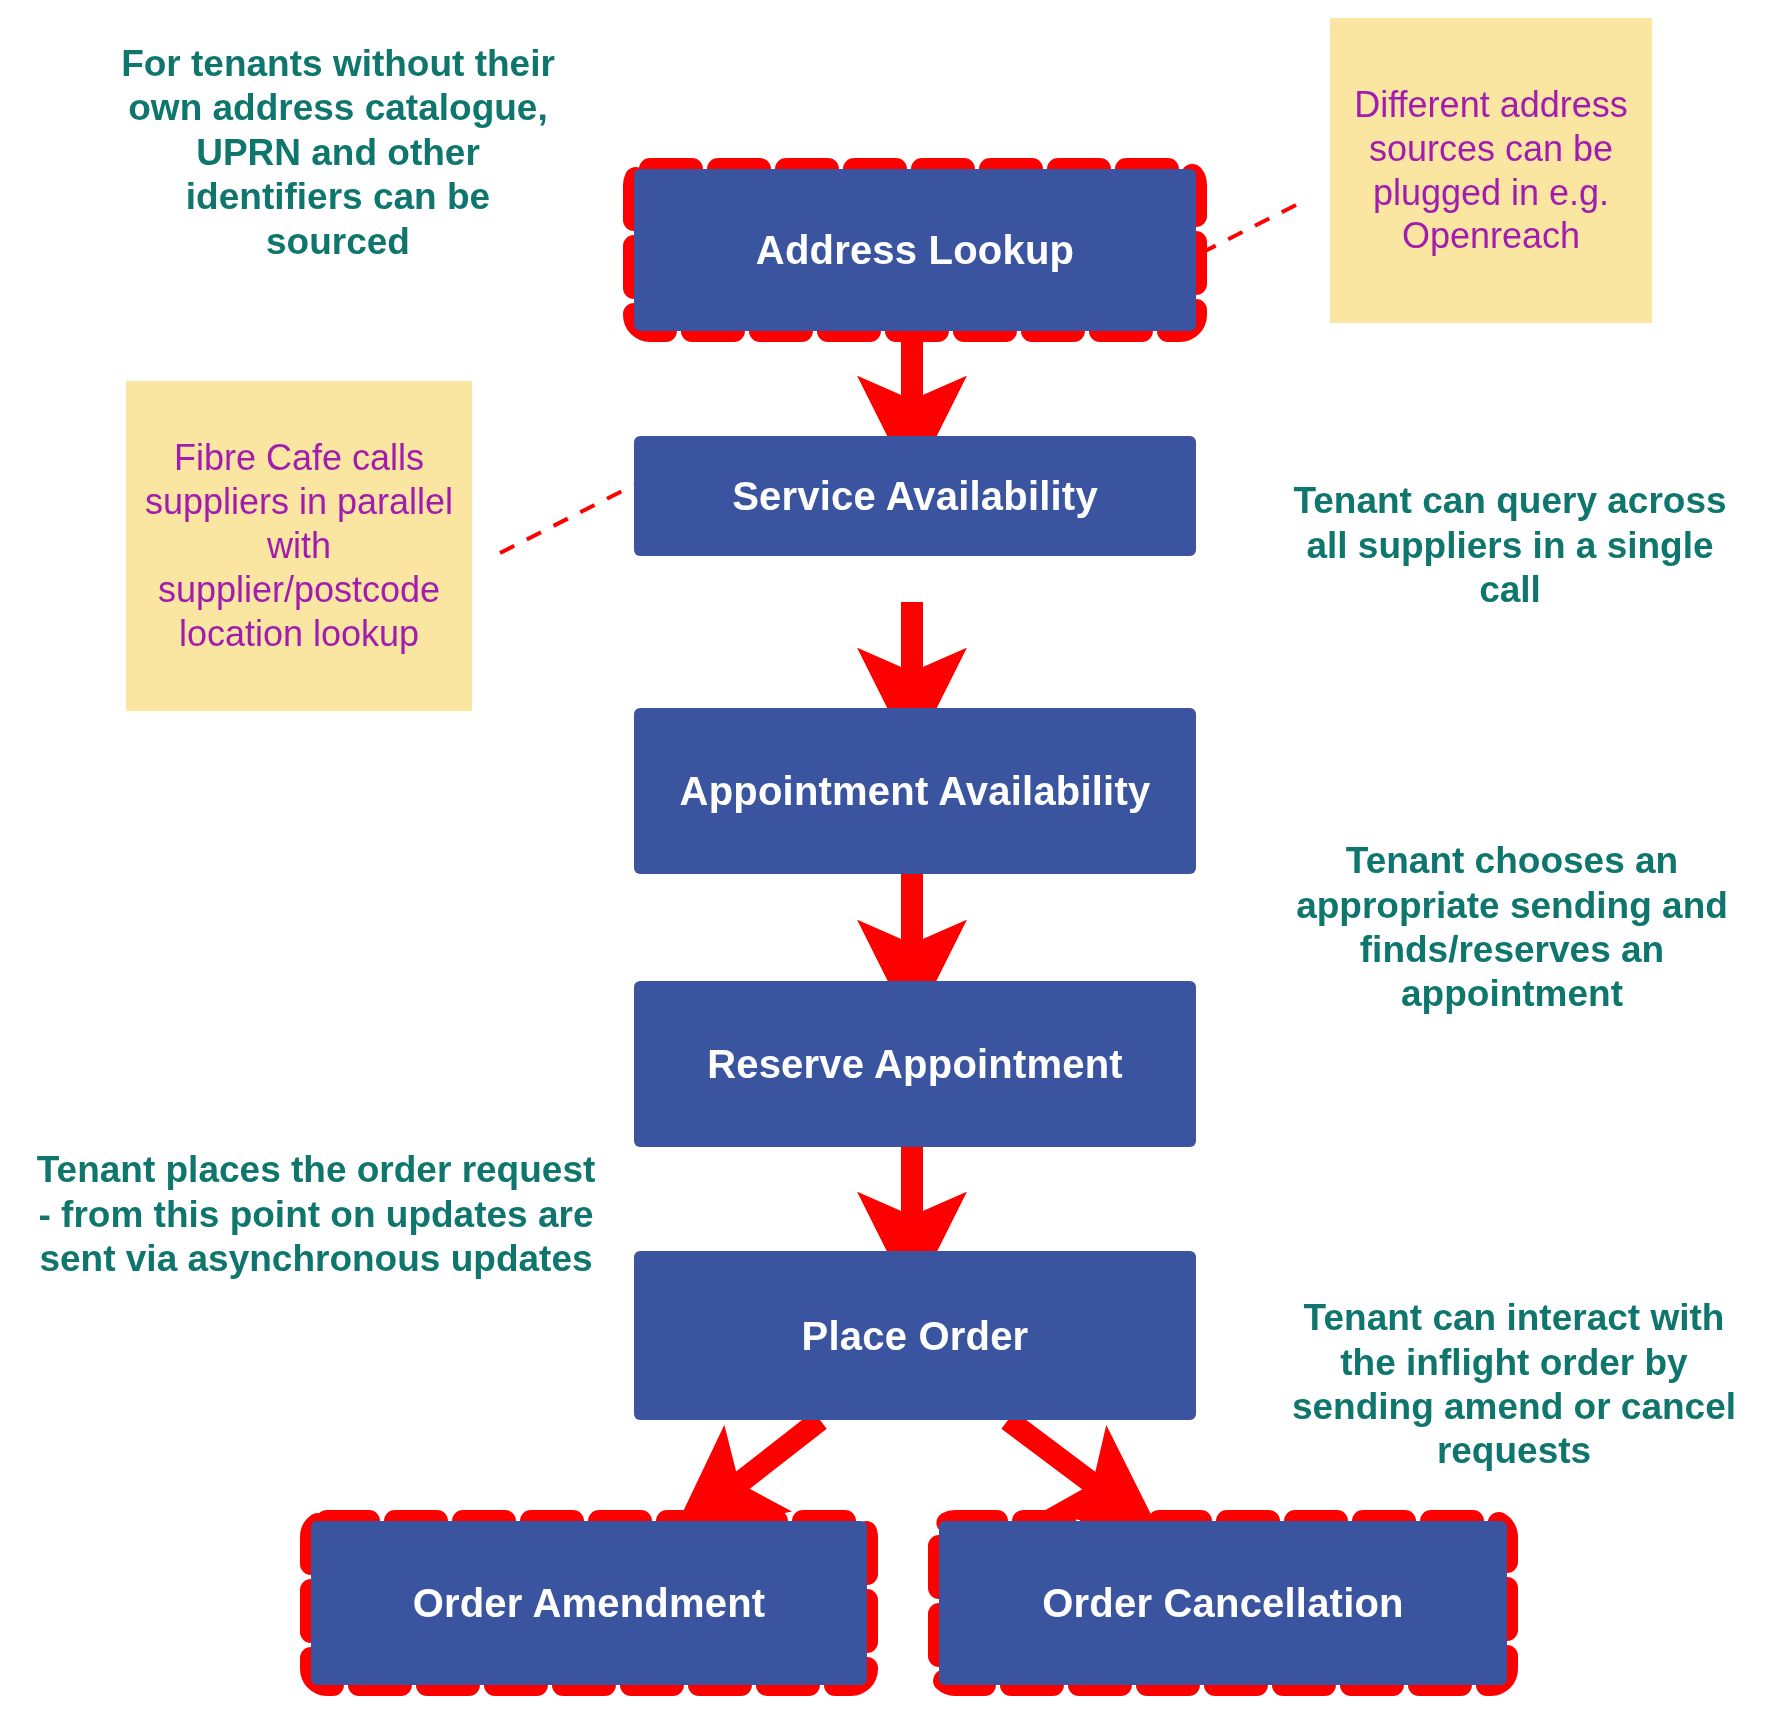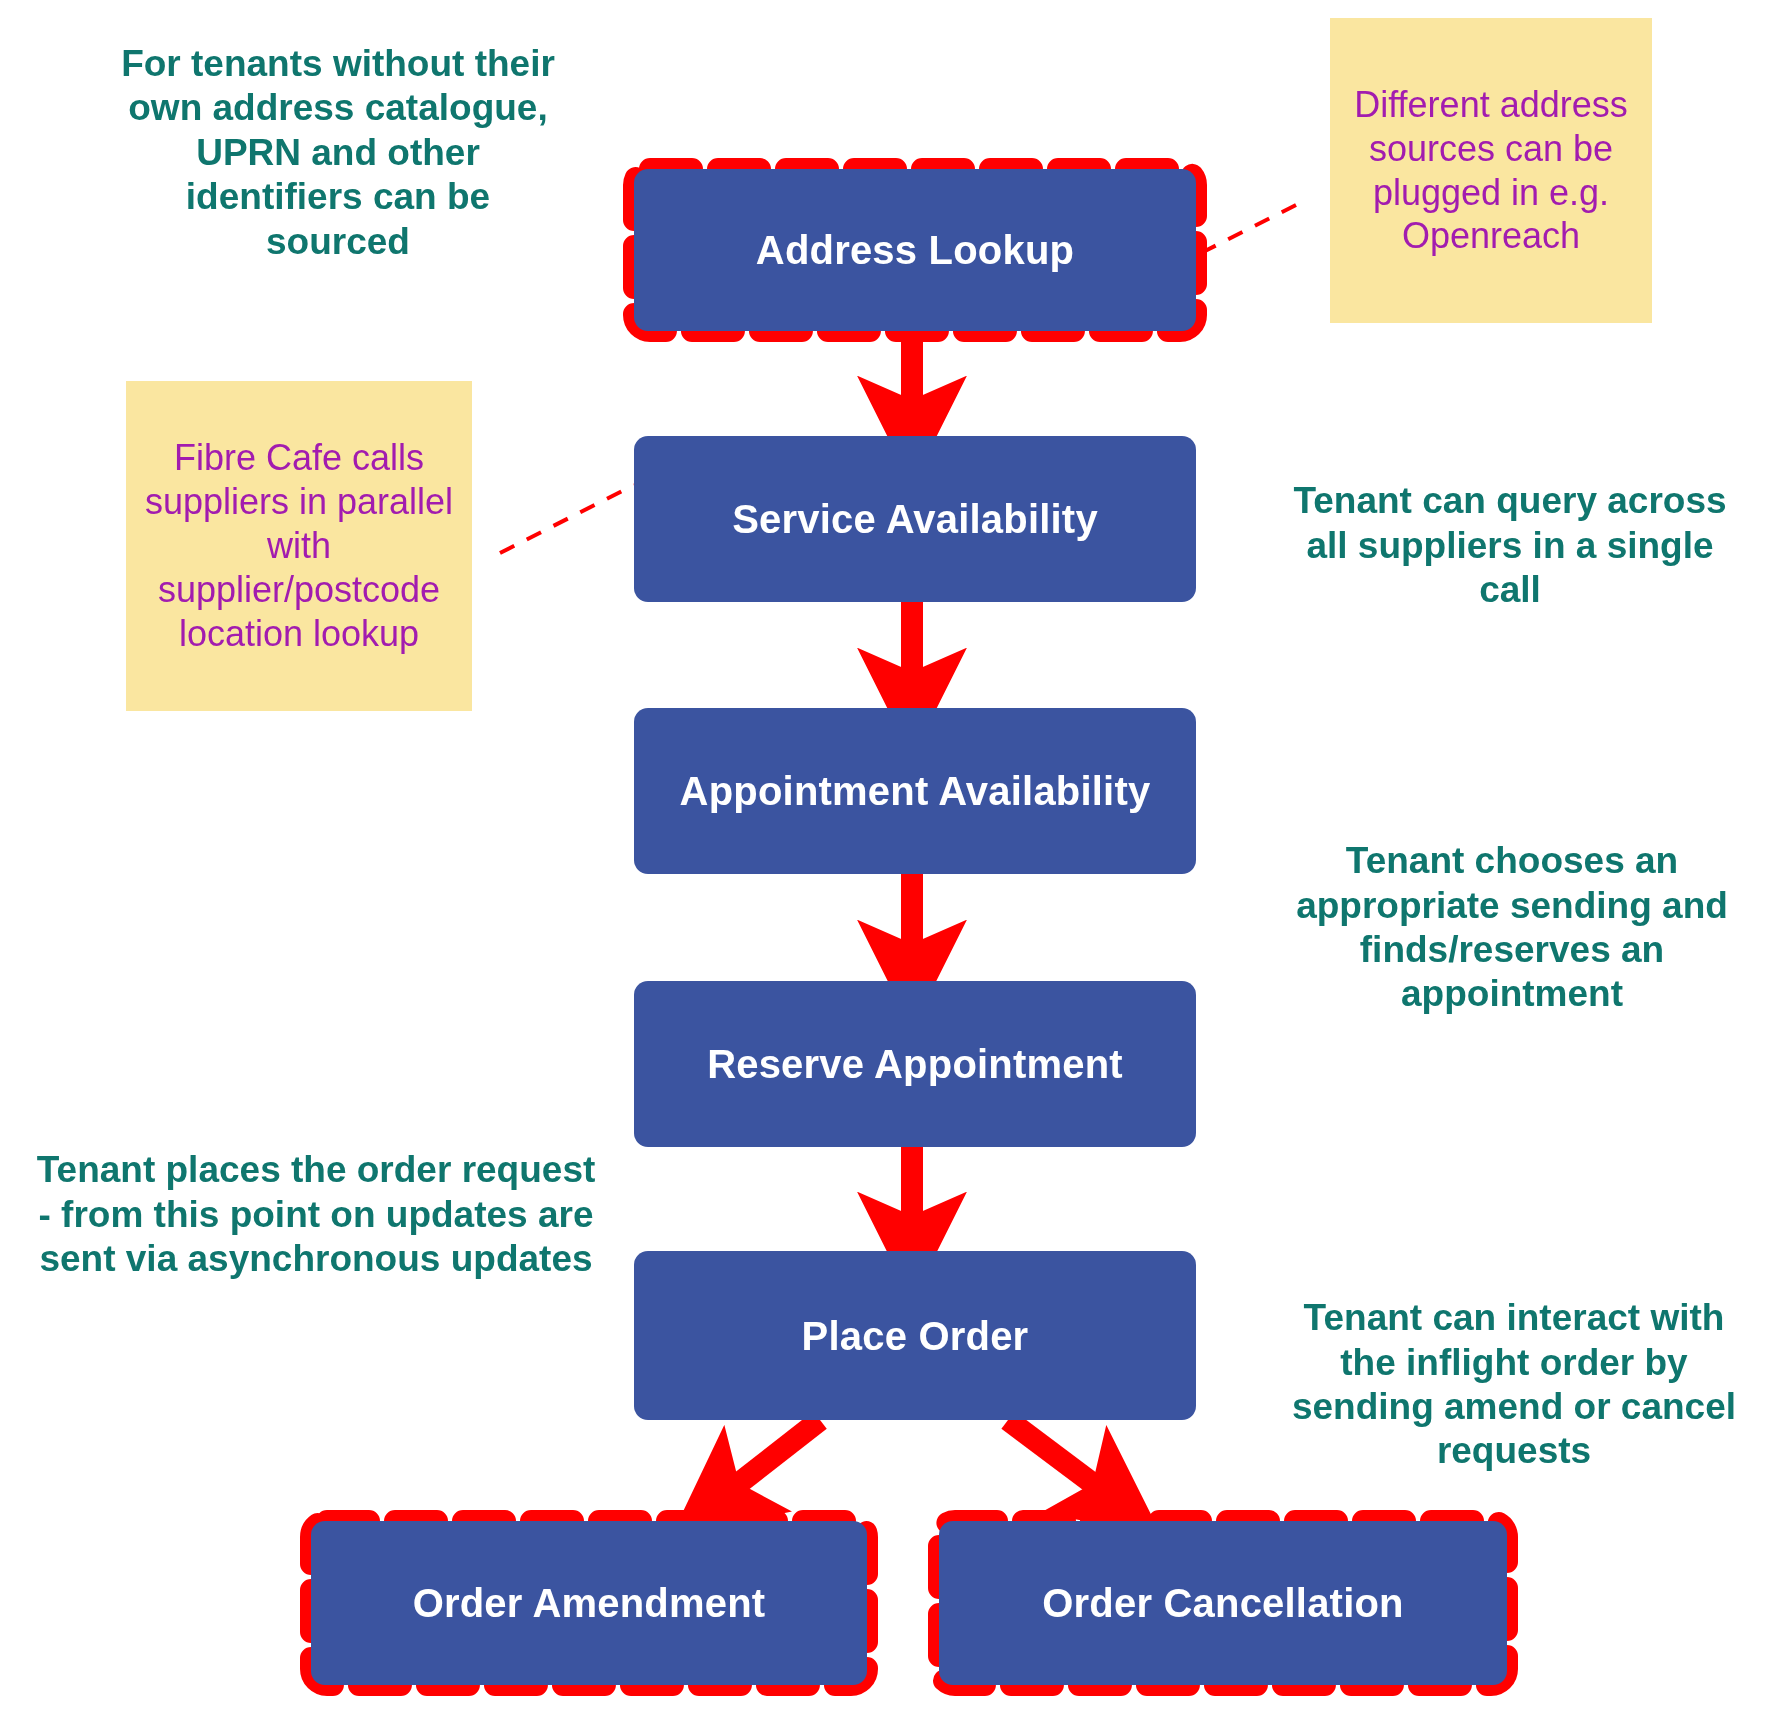--- a/index.html
+++ b/index.html
@@ -24,21 +24,21 @@
     top: 0;
     width: 1780px;
     height: 1718px;
     pointer-events: none;
   }
   
   .node {
     position: absolute;
     box-sizing: border-box;
     background: #3B54A0;
-    border-radius: 14px;
+    border-radius: 6px;
     display: flex;
     align-items: center;
     justify-content: center;
     color: #ffffff;
     font-weight: bold;
     font-size: 40px;
     letter-spacing: 0.2px;
     text-align: center;
     line-height: 1.15;
   }
@@ -124,21 +124,21 @@
     </g>
     <g>
       <rect x="939" y="1521" width="568" height="164" rx="16" ry="16" fill="none" stroke="#FF0000" stroke-width="22" stroke-dasharray="42 26" stroke-linecap="round"></rect>
     </g>
   </svg>
 
   <div class="node" style="left:634px; top:169px; width:562px; height:162px;">
     <span class="node-label">Address Lookup</span>
   </div>
 
-  <div class="node" style="left:634px; top:436px; width:562px; height:166px;justify-content:center;">
+  <div class="node" style="left:634px; top:436px; width:562px; height:120px;justify-content:center;">
     <span class="node-label">Service Availability</span>
   </div>
 
   <div class="node" style="left:634px; top:981px; width:562px; height:166px;">
     <span class="node-label">Reserve Appointment</span>
   </div>
 
   <div class="node" style="left:634px; top:708px; width:562px; height:166px;">
     <span class="node-label">Appointment Availability</span>
   </div>

